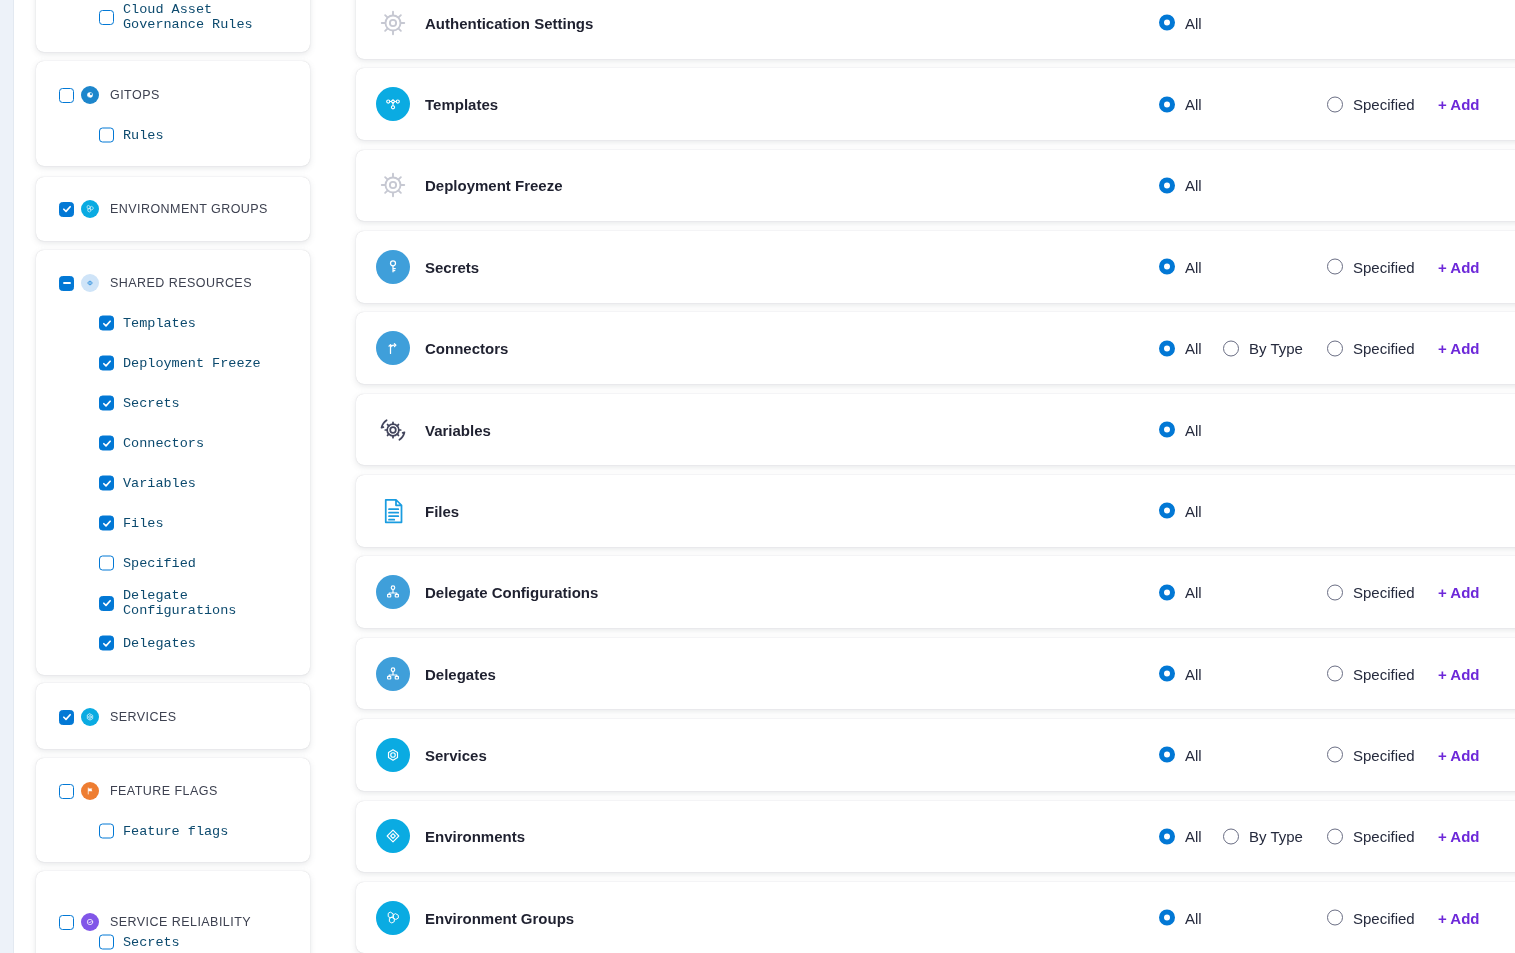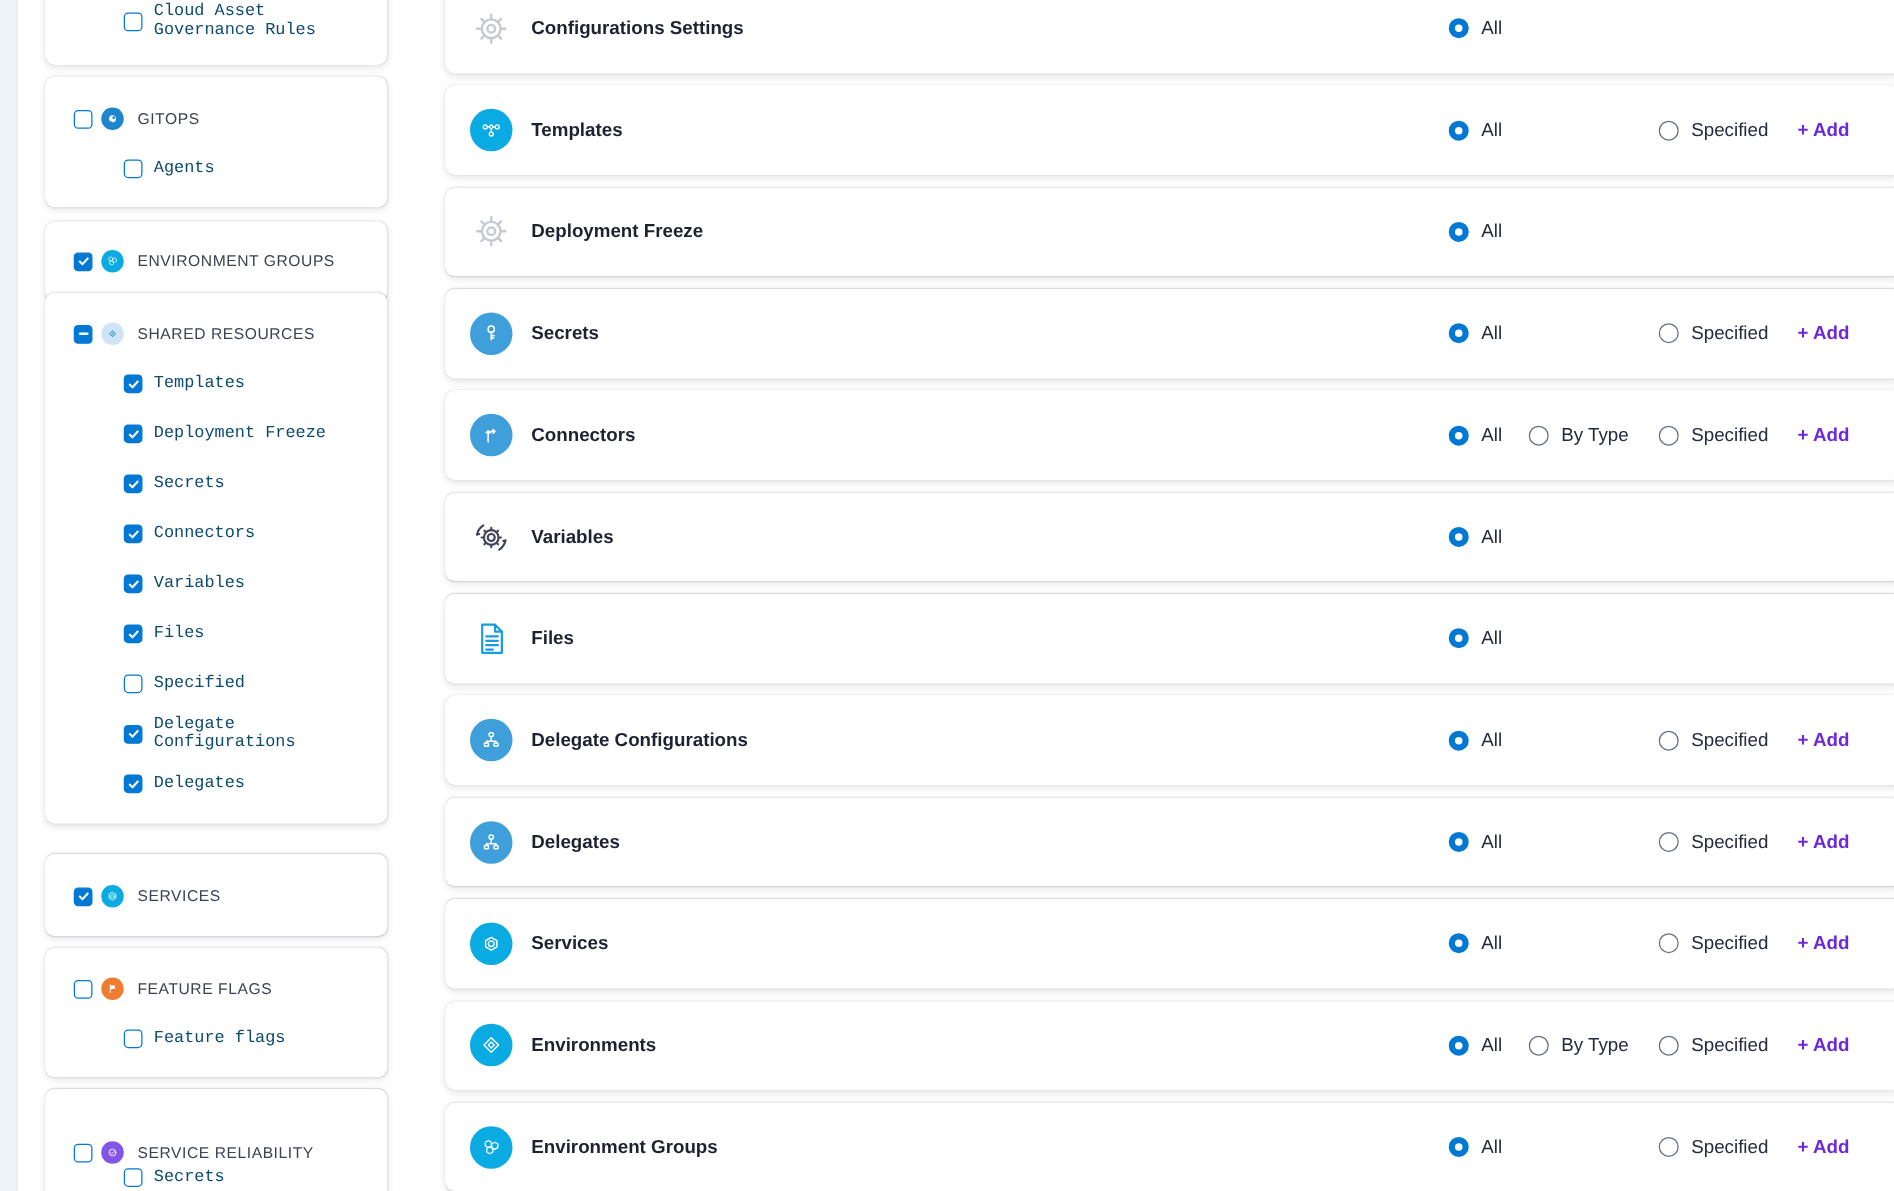--- a/index.html
+++ b/index.html
@@ -96,41 +96,41 @@
           <svg width="12" height="12" viewBox="0 0 24 24">
             <circle cx="12" cy="12" r="5.6" fill="#fff"></circle>
             <circle cx="14" cy="10.2" r="2.2" fill="#1d86cc"></circle>
             <path d="M7.6,14.8 A5.6,5.6 0 0 0 11.2,17.5" stroke="#1d86cc" stroke-width="1.4" fill="none"></path>
           </svg>
         </span>
         <span class="side-header-label">GITOPS</span>
       </div>
       <div class="side-sub" style="top: 74px;">
         <span class="cb"></span>
-        <span class="side-sub-label">Agents</span>
+        <span class="side-sub-label">Rules</span>
       </div>
     </div>
     <div class="card side-card" style="top: 177px; height: 64px;">
       <div class="side-header" style="top: 32px;">
         <span class="cb checked">
           <svg width="10" height="10" viewBox="0 0 12 12">
             <polyline points="2.2,6.3 4.8,8.8 9.8,3.3" fill="none" stroke="#fff" stroke-width="2" stroke-linecap="round" stroke-linejoin="round"></polyline>
           </svg>
         </span>
         <span class="side-icon" style="background: rgb(10, 171, 226);">
           <svg width="12" height="12" viewBox="0 0 24 24" fill="none" stroke="#fff" stroke-width="1.2" stroke-linecap="round" stroke-linejoin="round">
             <polygon points="9.2,5.2 12.14,6.9 12.14,10.3 9.2,12 6.26,10.3 6.26,6.9"></polygon>
             <polygon points="15.4,7 18.34,8.7 18.34,12.1 15.4,13.8 12.46,12.1 12.46,8.7"></polygon>
             <polygon points="10.6,11.2 13.54,12.9 13.54,16.3 10.6,18 7.66,16.3 7.66,12.9"></polygon>
           </svg>
         </span>
         <span class="side-header-label">ENVIRONMENT GROUPS</span>
       </div>
     </div>
-    <div class="card side-card" style="top: 234px; height: 425px;">
+    <div class="card side-card" style="top: 250px; height: 425px;">
       <div class="side-header" style="top: 33px;">
         <span class="cb indet">
           <svg width="10" height="10" viewBox="0 0 12 12">
             <line x1="2.4" y1="6" x2="9.6" y2="6" stroke="#fff" stroke-width="2.2" stroke-linecap="round"></line>
           </svg>
         </span>
         <span class="side-icon" style="background: rgb(207, 228, 248);">
           <svg width="12" height="12" viewBox="0 0 24 24">
             <rect x="8.7" y="8.7" width="6.6" height="6.6" rx="1" transform="rotate(45 12 12)" fill="none" stroke="#0278d5" stroke-width="1.5"></rect>
             <circle cx="12" cy="12" r="1.3" fill="#0278d5"></circle>
@@ -258,21 +258,21 @@
   </aside>
 <main>
     <div class="card main-card" style="top: -13px;">
       <span class="row-icon-plain">
         <svg width="30" height="30" viewBox="0 0 24 24" fill="none" stroke="#c6c8d2" stroke-width="1.5" stroke-linecap="round" stroke-linejoin="round">
           <circle cx="12" cy="12" r="6"></circle>
           <circle cx="12" cy="12" r="2.5"></circle>
           <path d="M12,3V5.6 M12,18.4V21 M3,12H5.6 M18.4,12H21 M5.7,5.7 7.55,7.55 M16.45,7.55 18.3,5.7 M5.7,18.3 7.55,16.45 M16.45,16.45 18.3,18.3"></path>
         </svg>
       </span>
-      <span class="row-label">Configurations Settings</span>
+      <span class="row-label">Authentication Settings</span>
       <span class="opt" style="left: 803px;">
         <span class="radio checked"></span>
         <span class="opt-label">All</span>
       </span>
     </div>
     <div class="card main-card" style="top: 68.35px;">
       <span class="row-icon-circle" style="background: rgb(10, 171, 226);">
         <svg width="20" height="20" viewBox="0 0 24 24" fill="none" stroke="#fff" stroke-width="1.3" stroke-linecap="round" stroke-linejoin="round">
           <circle cx="6.3" cy="9" r="1.9"></circle>
           <path d="M12,6.9 14.1,9 12,11.1 9.9,9Z"></path>

